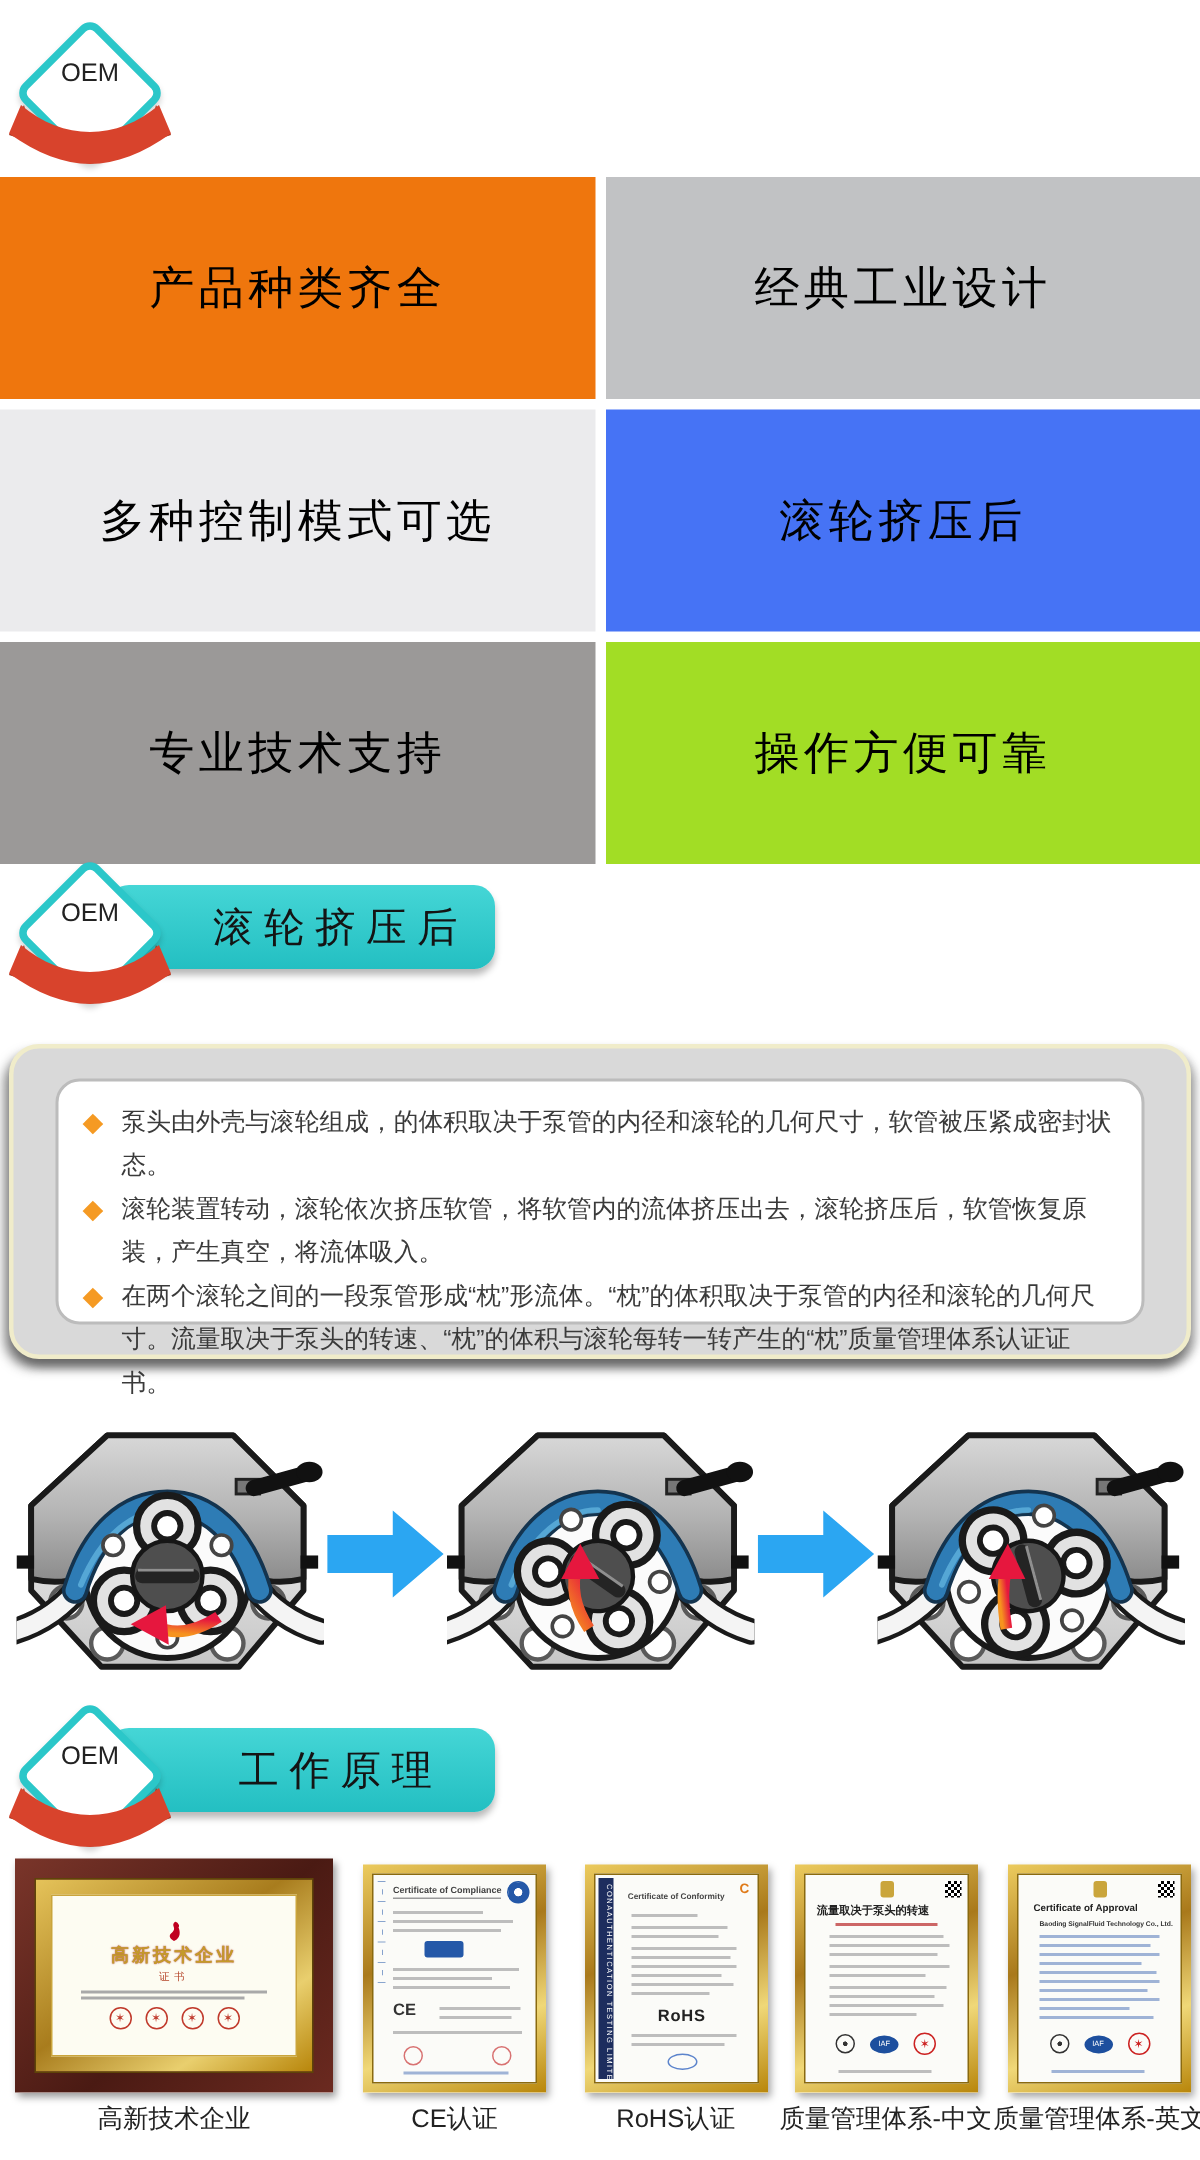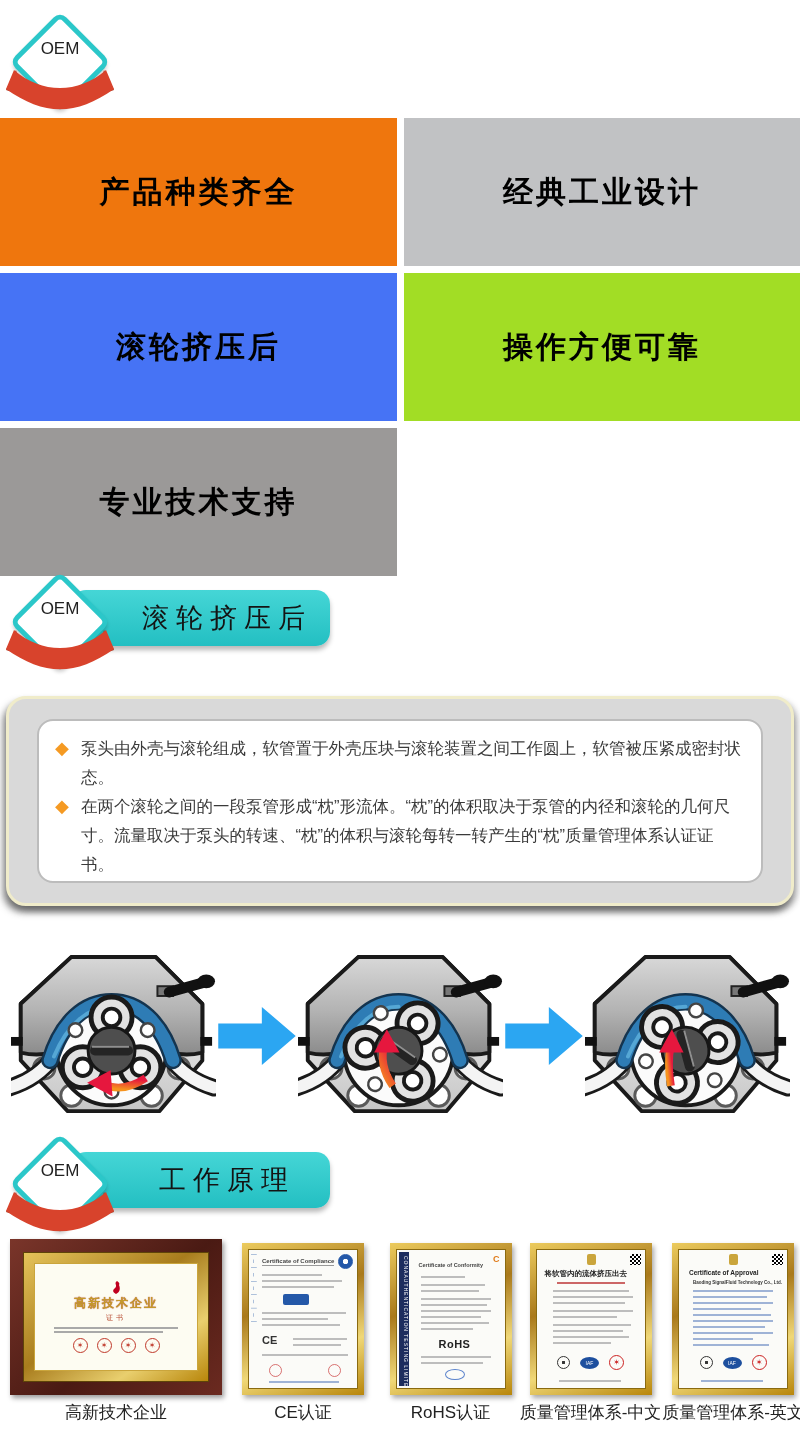--- a/index.html
+++ b/index.html
@@ -17,21 +17,21 @@
     background:#fff;border:5px solid #2bc7c9;border-radius:9px;transform:rotate(45deg);
     box-shadow:2px 2px 4px rgba(0,0,0,.18);z-index:2;}
   .hdr-oem{position:absolute;left:24px;top:8px;width:72px;height:58px;z-index:4;
     display:flex;align-items:center;justify-content:center;font-size:17px;color:#222;}
   .hdr-ribbon{position:absolute;left:4px;top:52px;width:112px;height:46px;z-index:3;}
 
   
   .adv-grid{position:absolute;top:118px;left:0;width:800px;display:grid;
     grid-template-columns:397px 396px;column-gap:7px;row-gap:7px;grid-auto-rows:148px;}
   .adv-cell{display:flex;align-items:center;justify-content:center;
-    font-size:30px;font-weight:bold;letter-spacing:3px;color:#000;}
+    font-size:30px;font-weight:normal;letter-spacing:3px;color:#000;}
   .c0{background:#ef760d;} .c1{background:#c1c2c4;} .c2{background:#ebebed;}
   .c3{background:#4673f5;} .c4{background:#a2dd25;} .c5{background:#9b9998;}
 
   
   .principle-outer{position:absolute;left:6px;top:696px;width:782px;height:204px;
     background:#d9d9d9;border:3px solid #f0ecca;border-radius:20px;
     box-shadow:-3px 6px 7px rgba(40,40,40,.55), 3px 5px 6px rgba(40,40,40,.35);}
   .principle-inner{position:absolute;left:28px;right:28px;top:20px;bottom:20px;
     background:#fff;border:2px solid #bcbcbc;border-radius:16px;box-sizing:border-box;
     padding:13px 18px 10px 16px;}
@@ -166,37 +166,39 @@
     <div class="hdr-diamond"></div>
     <svg class="hdr-ribbon" viewBox="0 0 112 46">
         <use href="#ribbon"></use>
       </svg>
     <div class="hdr-oem">OEM</div>
   </div>
 
   <div class="adv-grid">
     <div class="adv-cell c0">产品种类齐全</div>
     <div class="adv-cell c1">经典工业设计</div>
+    <div class="adv-cell c2">多种控制模式可选</div>
     <div class="adv-cell c3">滚轮挤压后</div>
+    <div class="adv-cell c5">专业技术支持</div>
     <div class="adv-cell c4">操作方便可靠</div>
-    <div class="adv-cell c5">专业技术支持</div>
   </div>
 
   <div class="hdr" style="top:572px">
     <div class="hdr-bar">滚轮挤压后</div>
     <div class="hdr-diamond"></div>
     <svg class="hdr-ribbon" viewBox="0 0 112 46">
         <use href="#ribbon"></use>
       </svg>
     <div class="hdr-oem">OEM</div>
   </div>
 
   <div class="principle-outer">
     <div class="principle-inner">
-      <div class="bullet-row">泵头由外壳与滚轮组成，软管置于外壳压块与滚轮装置之间工作圆上，软管被压紧成密封状态。</div>
+      <div class="bullet-row">泵头由外壳与滚轮组成，的体积取决于泵管的内径和滚轮的几何尺寸，软管被压紧成密封状态。</div>
+      <div class="bullet-row">滚轮装置转动，滚轮依次挤压软管，将软管内的流体挤压出去，滚轮挤压后，软管恢复原装，产生真空，将流体吸入。</div>
       <div class="bullet-row">在两个滚轮之间的一段泵管形成“枕”形流体。“枕”的体积取决于泵管的内径和滚轮的几何尺寸。流量取决于泵头的转速、“枕”的体积与滚轮每转一转产生的“枕”质量管理体系认证证书。</div>
     </div>
   </div>
 
   <div class="pump-strip">
     <svg class="pump" viewBox="0 0 210 190" width="205" height="186">
       <use href="#pbody"></use>
       <g transform="rotate(0 103 110)">
           <use href="#prollers"></use>
         </g>
@@ -308,21 +310,21 @@
       </div>
     </div>
     <div class="cert-caption">RoHS认证</div>
   </div>
 
   <div class="cert-fig" style="left:523px;width:135px">
     <div class="gcert">
       <div class="gcert-inner">
         <div class="gold-emblem" style="left:50px;top:4px"></div>
         <div class="qr" style="right:4px;top:4px"></div>
-        <div class="gc-title" style="left:8px;top:19px;font-size:7.5px;color:#222">将软管内的流体挤压出去</div>
+        <div class="gc-title" style="left:8px;top:19px;font-size:7.5px;color:#222">流量取决于泵头的转速</div>
         <div class="bar" style="left:20px;top:32px;width:68px;background:#c66"></div>
         <div class="bar" style="left:16px;top:40px;width:76px"></div>
         <div class="bar" style="left:16px;top:46px;width:80px"></div>
         <div class="bar" style="left:16px;top:52px;width:72px"></div>
         <div class="bar" style="left:16px;top:60px;width:80px"></div>
         <div class="bar" style="left:16px;top:66px;width:64px"></div>
         <div class="bar" style="left:16px;top:74px;width:78px"></div>
         <div class="bar" style="left:16px;top:80px;width:70px"></div>
         <div class="bar" style="left:16px;top:86px;width:76px"></div>
         <div class="bar" style="left:16px;top:92px;width:58px"></div>

